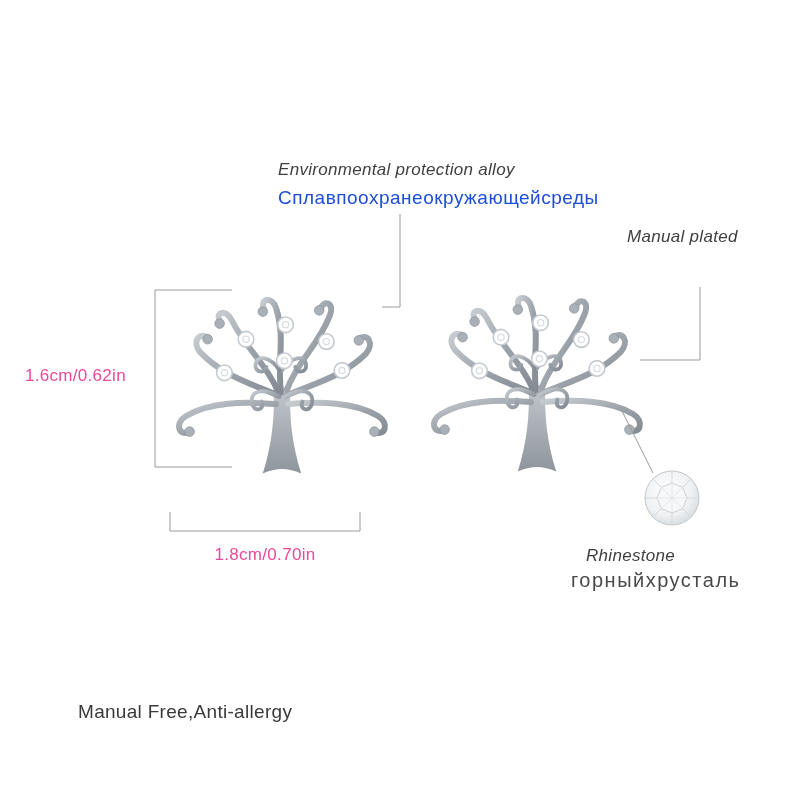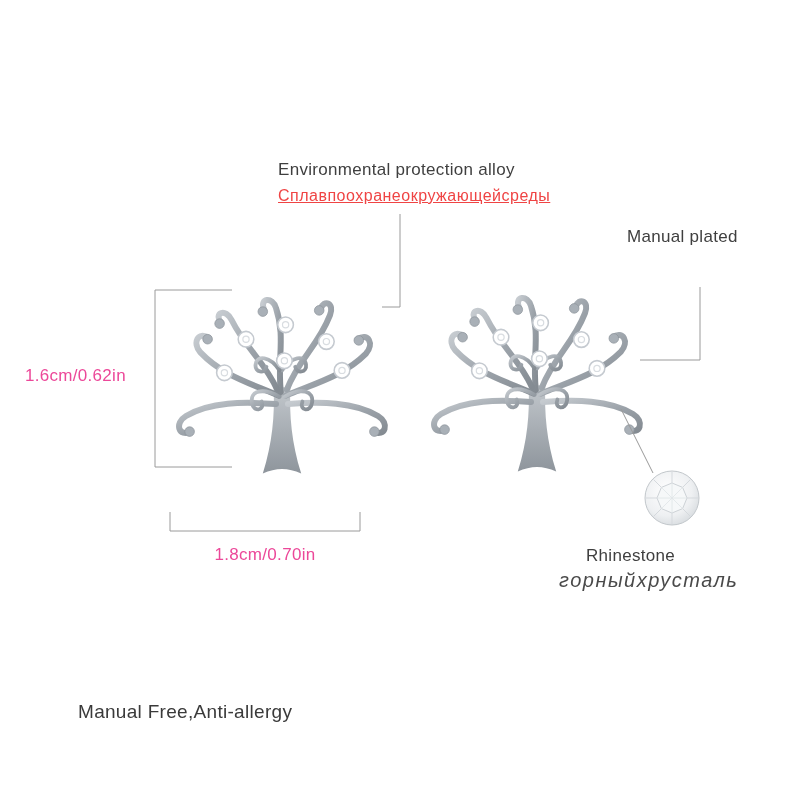--- a/index.html
+++ b/index.html
@@ -1,22 +1,22 @@
 <!DOCTYPE html>
 <html><head>
 <meta charset="utf-8">
 <style>
   html,body{margin:0;padding:0;background:#fff;}
   #canvas{
     position:relative;width:800px;height:800px;background:#ffffff;overflow:hidden;
     font-family:"Liberation Sans", sans-serif;color:#3f3f3f;
   }
   .abs{position:absolute;white-space:nowrap;}
-  .t-en{font-size:17px;letter-spacing:0.3px;color:#3f3f3f;}
-  .t-ru{font-size:16px;letter-spacing:0.5px;color:#ef4444;text-decoration:underline;}
+  .t-en{font-size:17px;letter-spacing:0.3px;color:#3f3f3f;font-style:italic;}
+  .t-ru{font-size:19px;letter-spacing:0.5px;color:#1d4ed8;}
   .t-ru-big{font-size:21px;letter-spacing:2px;color:#4a4a4a;}
   .t-ru-mid{font-size:20px;letter-spacing:1.5px;color:#4a4a4a;}
   .t-measure{font-size:17px;color:#ec4899;letter-spacing:0.3px;}
   .t-footer{font-size:19px;color:#3a3a3a;letter-spacing:0.3px;}
   #artwork{position:absolute;left:0;top:0;}
   .center{text-align:center;}
 </style>
 </head>
 <body>
 
@@ -133,17 +133,17 @@
   <div class="abs t-en" style="left:278px;top:160px;">Environmental protection alloy</div>
   <div class="abs t-ru" style="left:278px;top:187px;">Сплавпоохранеокружающейсреды</div>
 
   <div class="abs t-en" style="left:627px;top:227px;">Manual plated</div>
 
   <div class="abs t-measure" style="left:25px;top:366px;">1.6cm/0.62in</div>
 
   <div class="abs t-measure center" style="left:170px;top:545px;width:190px;">1.8cm/0.70in</div>
 
   <div class="abs t-en" style="left:586px;top:546px;">Rhinestone</div>
-  <div class="abs t-ru-mid" style="left:559px;top:569px;font-style:italic;">горныйхрусталь</div>
+  <div class="abs t-ru-mid" style="left:571px;top:569px;">горныйхрусталь</div>
 
   <div class="abs t-footer" style="left:78px;top:701px;">Manual Free,Anti-allergy</div>
 
 </div>
 
 </body></html>

